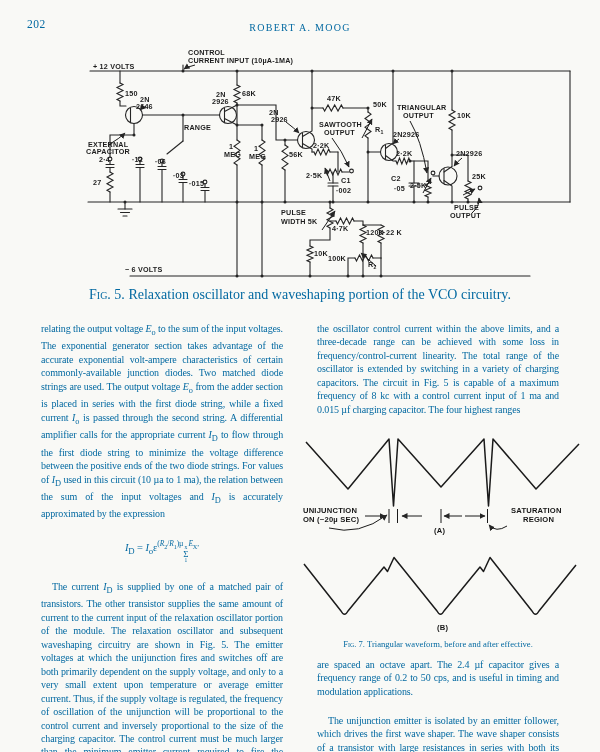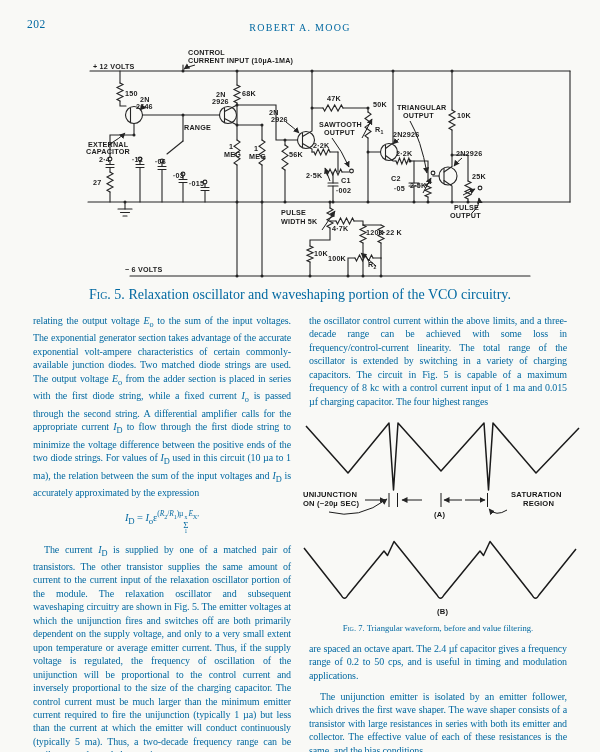--- a/index.html
+++ b/index.html
@@ -9,21 +9,21 @@
   .runhead{position:absolute;left:0;top:22px;width:100%;text-align:center;font-size:10px;
            font-weight:normal;letter-spacing:1.3px;font-family:"Liberation Serif",serif;}
   .fig5{position:absolute;left:80px;top:45px;width:520px;height:242px;}
   .fig5 svg{display:block;}
   .fig5-caption{position:absolute;left:0;top:287px;width:100%;text-align:center;font-size:14px;font-family:Liberation Serif, serif;}
   .caplabel{font-variant:small-caps;}
   .col{position:absolute;top:306px;width:274px;font-size:10px;line-height:13.45px;
        text-align:justify;letter-spacing:-0.12px;}
   .col-left{left:25px;}
   .col-right{left:301px;}
-  .col p{margin:8px;}
+  .col p{margin:16px;}
   .ind{text-indent:11px;}
   .formula{text-align:center;font-size:10.5px;margin:6px 0 7px 0;}
   .formula sup{font-size:7.5px;}
   .sig{display:inline-flex;flex-direction:column;align-items:center;vertical-align:-3px;
        line-height:1;font-size:5.5px;font-style:normal;}
   .sig .sg{font-size:9px;line-height:.9;}
   .wavefig{display:block;margin-top:6px;}
   .wavefig2{display:block;margin-top:16px;}
   .fig6-caption{font-size:8.6px;text-align:center;margin-top:4px;letter-spacing:0;}
   .schtext{font-family:"Liberation Sans","DejaVu Sans",sans-serif;font-weight:bold;
@@ -324,20 +324,20 @@
       <text class="anntext" x="133" y="101">(A)</text>
     </svg>
 
     <svg class="wavefig2" width="290" height="82" viewBox="0 0 290 82">
       <path class="wave" d="M3,12 L40,59 Q43.5,65.5 47,59 L83,15 L86.5,19.5 L93,5.5 L136,59 Q139.5,65.5 143,59 L179,15 L182.5,19.5 L189,5.5 L231,59 Q234.5,65.5 238,59 L275,13"></path>
       <text class="anntext" x="136" y="78">(B)</text>
     </svg>
 
     <div class="fig6-caption">
       <span class="caplabel">Fig. 7.</span>
-      <span>Triangular waveform, before and value filtering.</span>
+      <span>Triangular waveform, before and after effective.</span>
     </div>
 
     <p style="margin-top:6px">are spaced an octave apart. The 2.4 µf capacitor gives a frequency range of 0.2 to 50 cps, and is useful in timing and modulation applications.</p>
     <p class="ind">The unijunction emitter is isolated by an emitter follower, which drives the first wave shaper. The wave shaper consists of a transistor with large resistances in series with both its emitter and collector. The effective value of each of these resistances is the same, and the bias conditions</p>
   </div>
 
 </div>
 
 </body></html>

